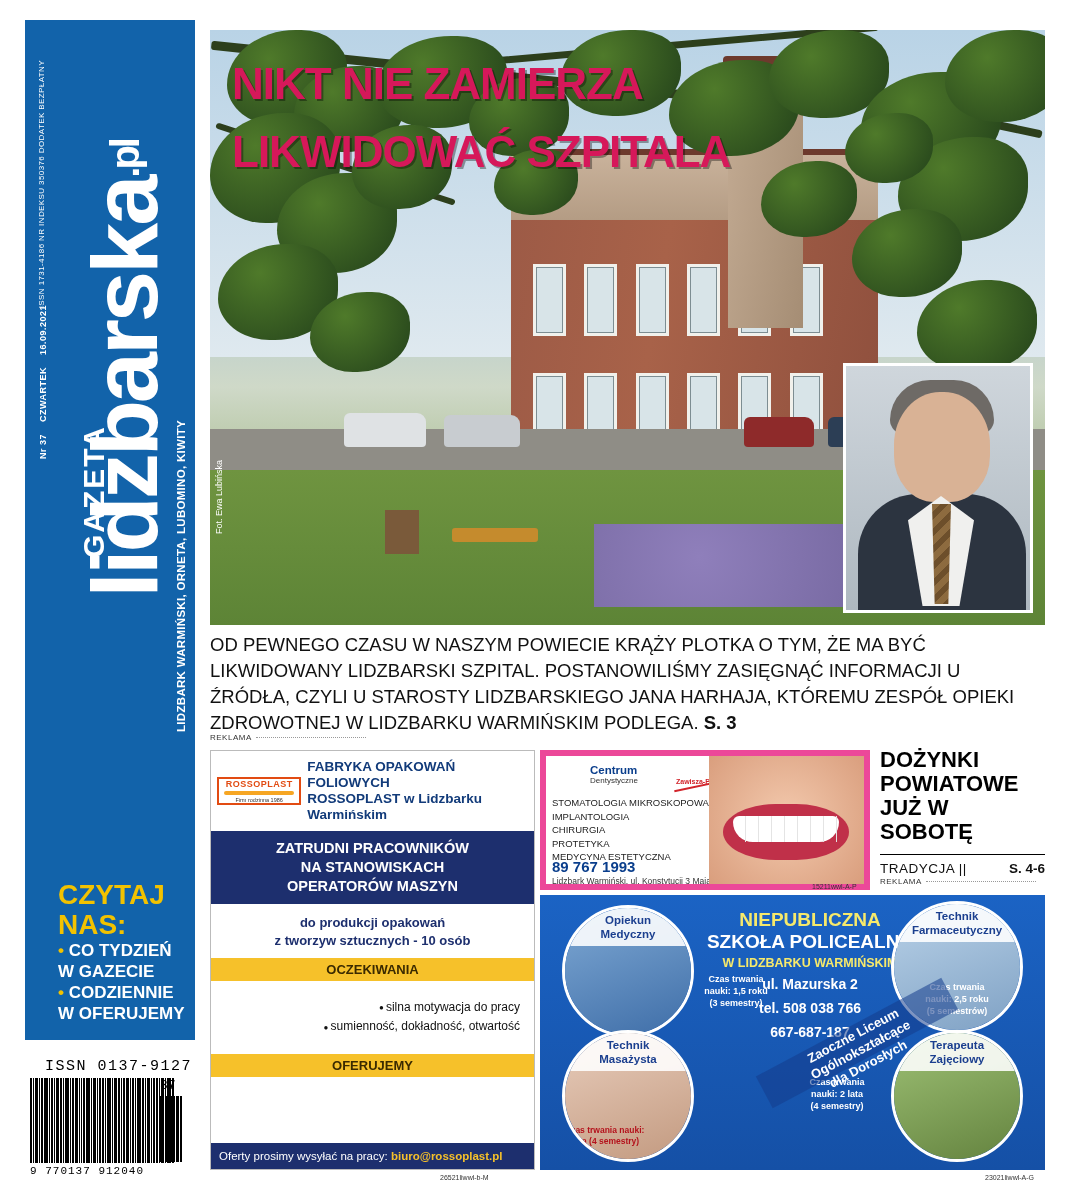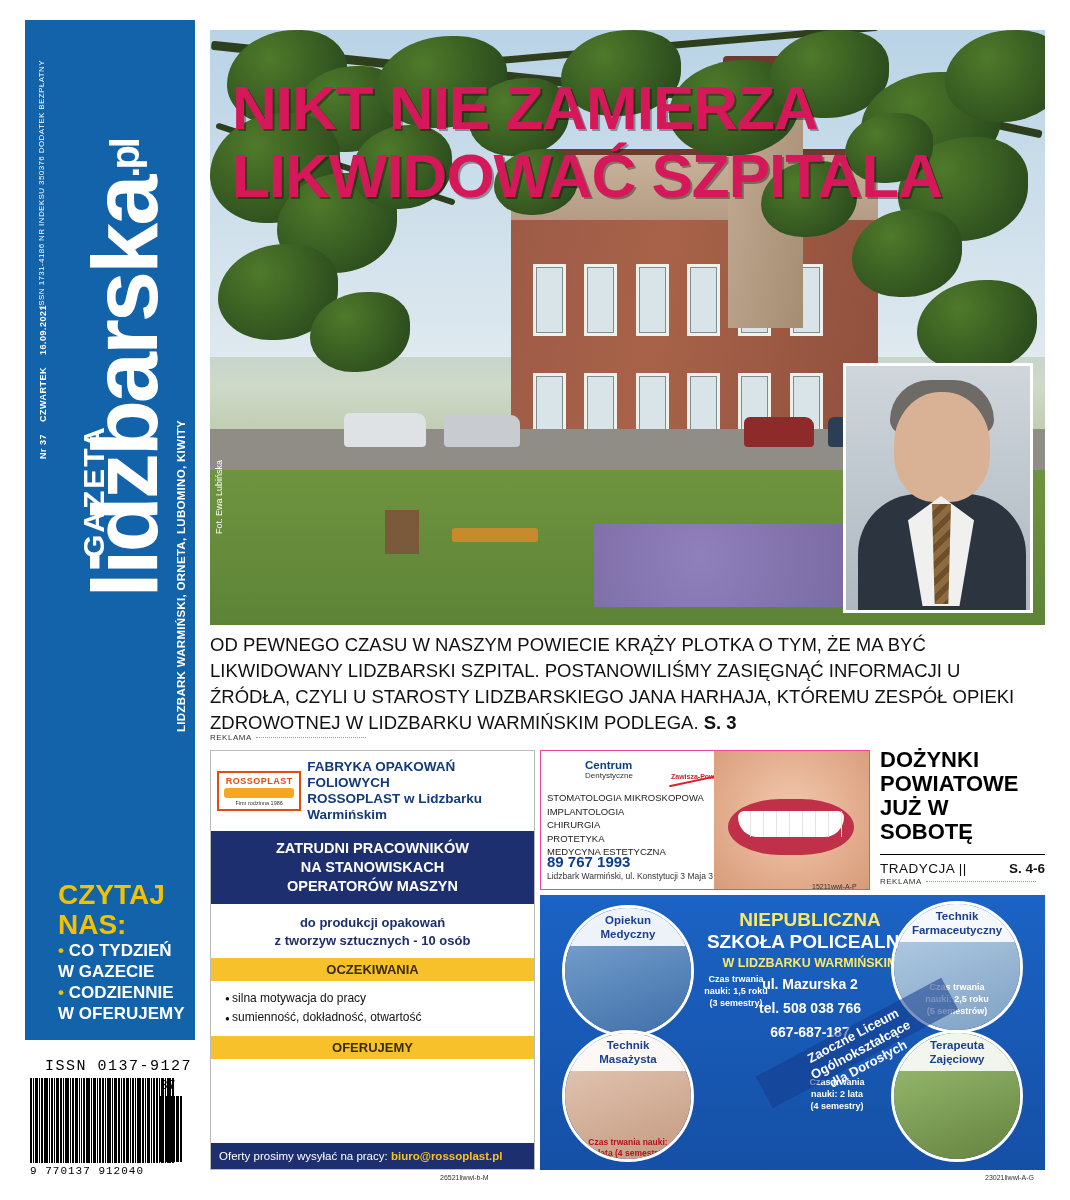--- a/index.html
+++ b/index.html
@@ -123,22 +123,22 @@
   .foliage {
     position:absolute; left:0; top:0; width:100%; height:100%;
     pointer-events:none;
   }
   .leaf {
     position:absolute; border-radius: 60% 40% 55% 45%;
     background: radial-gradient(circle at 35% 30%, #4f7a2a, #22401a);
   }
   .branch { position:absolute; background:#2d3f1c; border-radius:3px; }
   .headline {
-    position: absolute; left: 22px; top: 44px; width: 96%;
-    color: #d6185a; font-size: 62px; font-weight: bold; line-height: 68px;
+    position: absolute; left: 22px; top: 20px; width: 96%;
+    color: #d6185a; font-size: 44px; font-weight: bold; line-height: 68px;
     letter-spacing: -1px;
     text-shadow: 2px 2px 0 rgba(0,0,0,.35);
   }
   .photo-credit {
     position: absolute; left: 4px; top: 430px;
     writing-mode: vertical-rl; transform: rotate(180deg);
     color: #ffffff; font-size: 9px;
   }
   .portrait {
     position: absolute; right: 12px; bottom: 12px; width: 190px; height: 250px;
@@ -174,55 +174,55 @@
     border-top:1px dotted #999; width:110px; margin-left:4px;
   }
 
   
   .ad-rosso {
     position: absolute; left: 210px; top: 750px; width: 325px; height: 420px;
     border: 1px solid #bbb; background: #fff;
   }
   .rosso-top { display:flex; align-items:center; padding:8px 6px 4px 6px; }
   .rosso-logo {
-    width: 98px; height: 40px; border: 2px solid #e24b12;
+    width: 98px; height: 28px; border: 2px solid #e24b12;
     display:flex; flex-direction:column; align-items:center; justify-content:center;
     margin-right: 6px; background:#fff;
   }
   .rosso-logo .rl-name { font-size: 9px; font-weight: bold; color:#e24b12; letter-spacing:.5px; }
   .rosso-logo .rl-sub { font-size: 5.5px; color:#333; }
   .rosso-logo .rl-bar { width:70px;height:10px;background:#f6a623;border-radius:3px;margin:2px 0;}
   .rosso-head { font-size: 13.5px; font-weight: bold; color: #123b7a; line-height: 16px; }
   .rosso-band {
     background: #1d2f6e; color: #fff; text-align:center;
     padding: 8px 4px; font-size: 14.5px; font-weight: bold; line-height: 19px;
     margin: 4px 0 0 0;
   }
   .rosso-prod {
     text-align:center; font-size: 13px; font-weight: bold; color:#1d2f6e;
     padding: 10px 4px 8px 4px; line-height: 18px;
   }
   .rosso-sec {
     background:#f6c12a; color:#3a2a00; text-align:center; font-weight:bold;
     font-size: 13px; padding: 4px 0;
   }
-  .rosso-list { padding: 8px 14px; }
+  .rosso-list { padding: 17px 14px; text-align: right; }
   .rosso-list li { list-style:none; font-size: 12px; line-height: 19px; color:#111; }
   .rosso-list li::before { content:"\25CF  "; font-size:8px; vertical-align:middle; }
   .rosso-foot {
     position:absolute; left:0; bottom:0; width:100%;
     background:#1d2f6e; color:#fff; font-size: 11.5px; padding: 7px 8px;
   }
   .rosso-foot b { color:#f6c12a; }
   .ad-code { position:absolute; font-size: 7px; color:#333; }
 
   
   .ad-dent {
     position: absolute; left: 540px; top: 750px; width: 330px; height: 140px;
-    border: 1px solid #ec4899; background:#fff; overflow:hidden;
+    border: 6px solid #ec4899; background:#fff; overflow:hidden;
   }
   .dent-logo { position:absolute; left:44px; top:8px; font-size: 11.5px; font-weight:bold; color:#0a3e8c;}
   .dent-logo small { display:block; font-size: 8px; font-weight:normal; color:#333; }
   .dent-swoosh{
     position:absolute; left:126px; top:12px; width:62px; height:18px;
     border-bottom:2px solid #d2232a; transform: rotate(-12deg);
   }
   .dent-zaw { position:absolute; left:130px; top:22px; font-size:7px; color:#d2232a; font-weight:bold;}
   .dent-list { position:absolute; left:6px; top:40px; font-size: 9.5px; line-height: 13.5px; color:#222; }
   .dent-phone { position:absolute; left:6px; top:102px; font-size: 15px; font-weight:bold; color:#0a3e8c;}
@@ -269,21 +269,21 @@
   .bubble {
     position:absolute; width: 132px; height: 132px; border-radius: 50%;
     overflow:hidden; border: 3px solid #ffffff;
   }
   .bub-cap {
     position:absolute; left:0; top:0; width:100%; text-align:center;
     font-size: 11.5px; font-weight:bold; color:#1b3f8f; line-height:14px;
     background: rgba(255,255,255,.88); padding: 5px 2px;
   }
   .bub-note {
-    position:absolute; left:0; bottom:0; width:100%; text-align:center;
+    position:absolute; left:0; bottom:12px; width:100%; text-align:left;
     font-size: 8.5px; font-weight:bold; color:#b4121c; line-height:11px;
   }
   .bub-img { position:absolute; left:0; top:0; width:100%; height:100%; }
   .diag-banner {
     position:absolute; left: 212px; top: 130px; width: 210px; height: 36px;
     background: rgba(20,60,140,.55);
     transform: rotate(-28deg);
     color:#fff; font-size: 13px; font-weight:bold; text-align:center;
     line-height: 16px; padding-top: 2px;
   }

